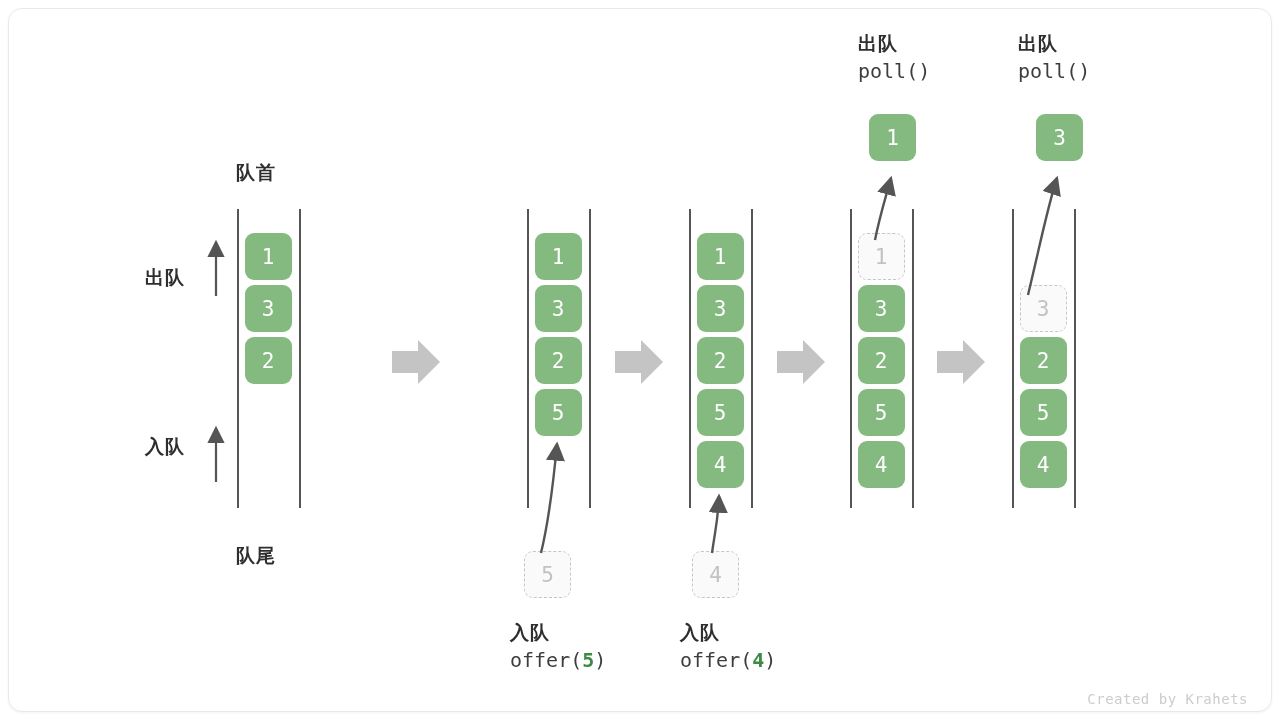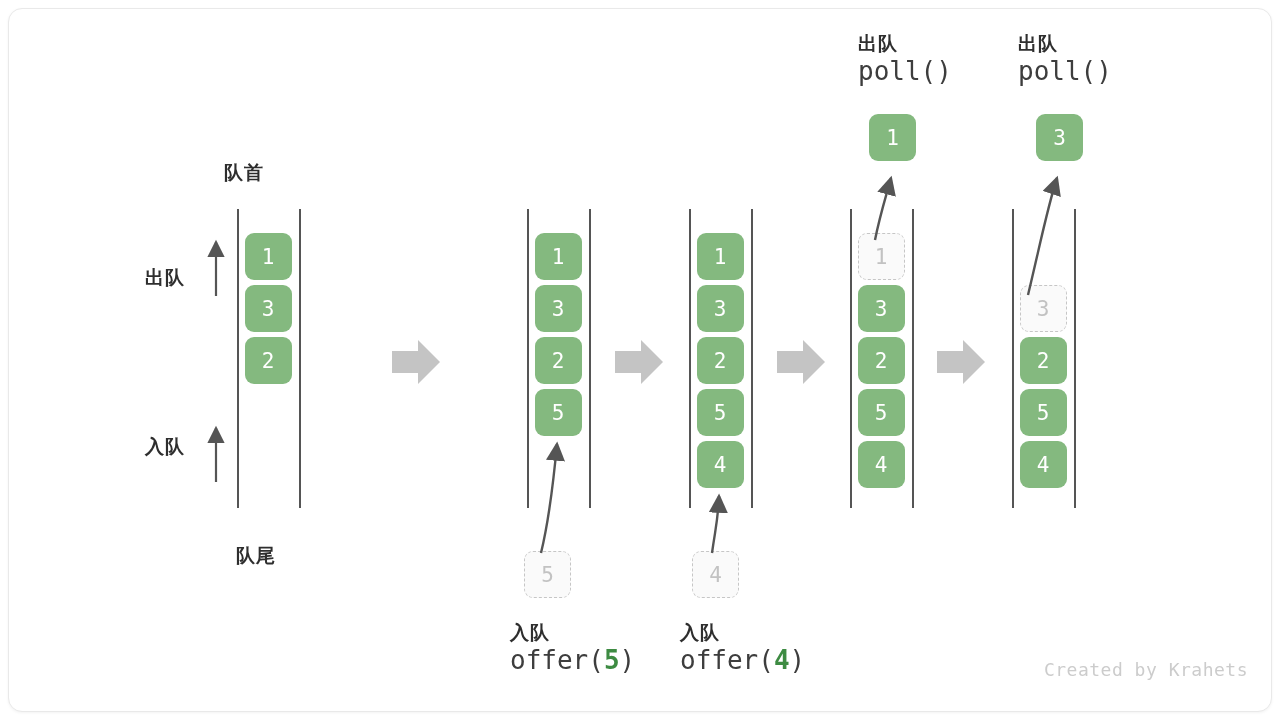--- a/index.html
+++ b/index.html
@@ -70,21 +70,21 @@
   .op-label .l1 {
     font-size: 19px;
     font-weight: bold;
     color: #2e2e2e;
     letter-spacing: 1px;
     display: block;
     line-height: 26px;
   }
   .op-label .l2 {
     font-family: "DejaVu Sans Mono", "Liberation Mono", monospace;
-    font-size: 26px;
+    font-size: 20px;
     color: #3d3d3d;
     display: block;
     line-height: 28px;
   }
   .op-label .l2 .num {
     color: #3d8b42;
     font-weight: bold;
   }
 
   
@@ -124,35 +124,35 @@
     top: 0;
     width: 1280px;
     height: 720px;
     pointer-events: none;
   }
 
   
   #watermark {
     position: absolute;
     right: 32px;
-    bottom: 40px;
-    font-family: "DejaVu Sans Mono", "Liberation Mono", monospace;
-    font-size: 18px;
+    bottom: 13px;
+    font-family: "DejaVu Sans Mono", "Liberation Mono", monospace;
+    font-size: 14px;
     color: #cccccc;
     letter-spacing: 0.5px;
   }
 </style>
 </head>
 <body>
 
 <div id="stage">
   <div id="card"></div>
 
 
-  <div class="cn-label" style="left:224px; top:160px;">队首</div>
+  <div class="cn-label" style="left:236px; top:160px;">队首</div>
   <div class="cn-label" style="left:236px; top:543px;">队尾</div>
 
   <div class="cn-label" style="left:145px; top:265px;">出队</div>
   <div class="cn-label" style="left:145px; top:434px;">入队</div>
 
   <div class="op-label" style="left:510px; top:620px;">
     <span class="l1">入队</span>
     <span class="l2"><span>offer(</span><span class="num">5</span><span>)</span></span>
   </div>
   <div class="op-label" style="left:680px; top:620px;">

